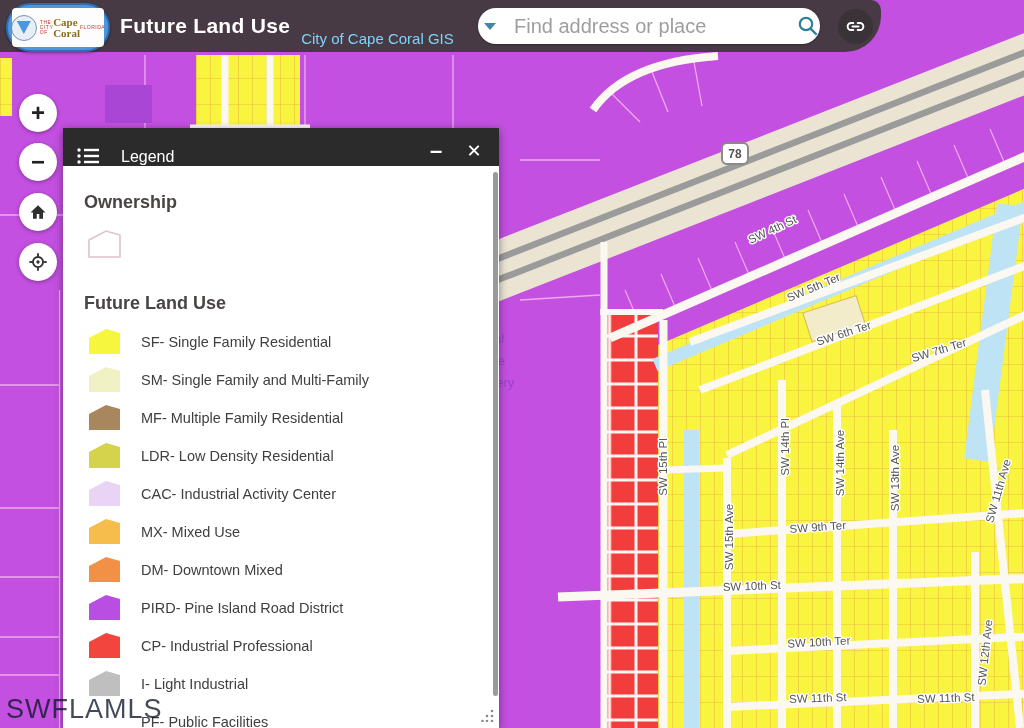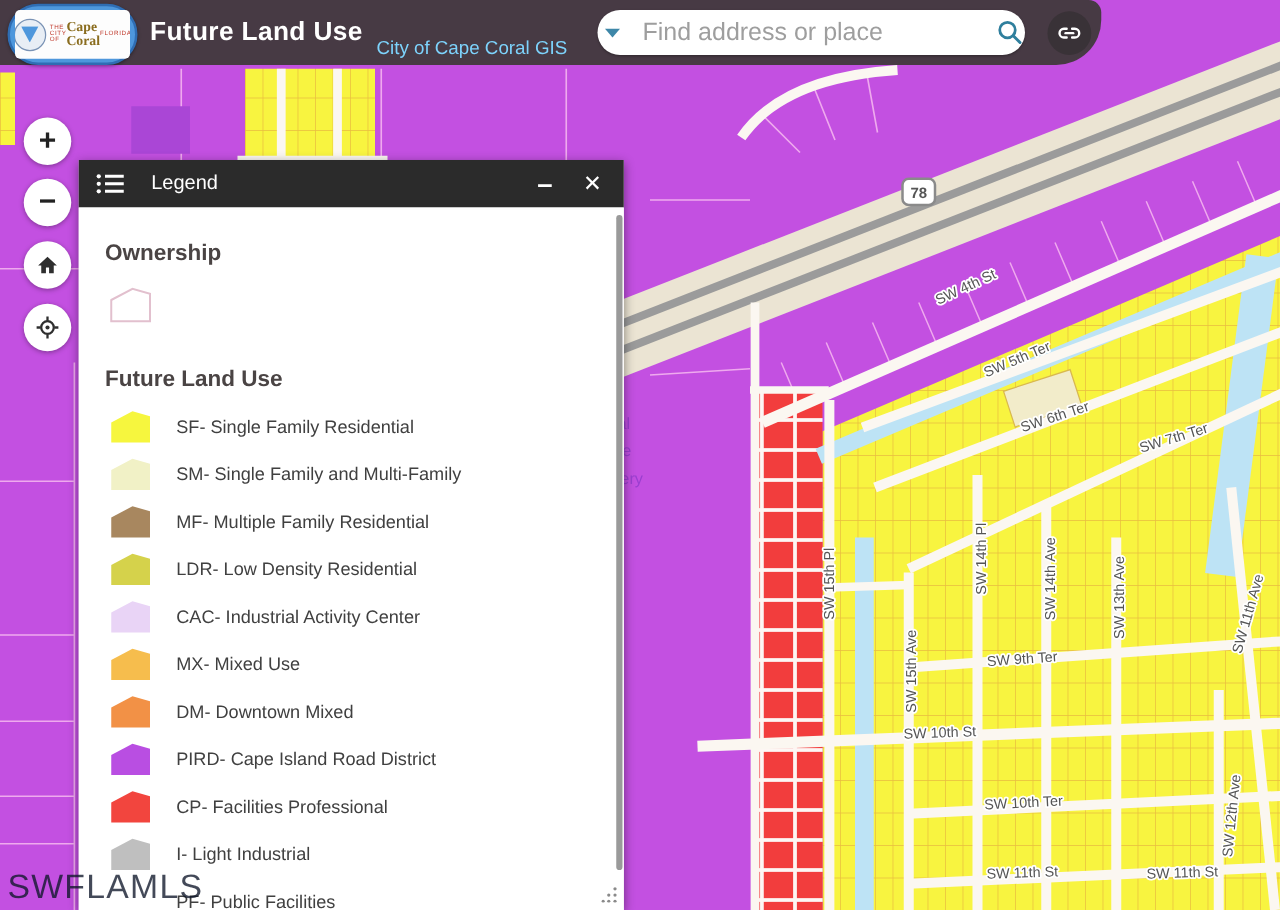--- a/index.html
+++ b/index.html
@@ -44,21 +44,21 @@
 
   
   .ctrl{position:absolute;left:19px;width:38px;height:38px;border-radius:50%;background:#fff;
     border:none;z-index:25;box-shadow:0 1px 4px rgba(0,0,0,.35);display:flex;align-items:center;
     justify-content:center;cursor:pointer;font-size:24px;color:#222;font-weight:bold;padding:0;}
   #zoom-in{top:94px;} #zoom-out{top:143px;} #home-btn{top:193px;} #locate-btn{top:243px;}
 
   
   .panel{position:absolute;left:63px;top:128px;width:436px;height:600px;z-index:20;
     box-shadow:0 2px 8px rgba(0,0,0,.45);background:#fff;}
-  .panel-hd{height:38px;background:#2b2b2b;display:flex;align-items:center;padding:0 10px 0 13px;}
+  .panel-hd{height:38px;background:#2b2b2b;display:flex;align-items:flex-end;padding:0 10px 0 13px;}
   .panel-title{color:#fff;font-size:16px;margin-left:21px;flex:1;}
   .ph-btn{background:none;border:none;color:#fff;cursor:pointer;width:30px;height:30px;
     font-size:18px;display:flex;align-items:center;justify-content:center;padding:0;}
   .ph-btn.min{font-size:22px;font-weight:bold;margin-right:8px;}
   .panel-body{position:relative;height:562px;overflow:hidden;padding:26px 30px 0 21px;background:#fff;}
   .lg-heading{font-size:18px;font-weight:bold;color:#4a4444;margin:0 0 4px 0;}
   .lg-heading.second{margin-top:34px;margin-bottom:14px;}
   .lg-row{display:flex;align-items:center;height:27px;margin:11px 0 0 4px;}
   .lg-row .swatch{flex:0 0 33px;margin-right:20px;}
   .lg-label{font-size:14.5px;color:#404040;}
@@ -307,27 +307,27 @@
     <div class="lg-row">
       <svg class="swatch" width="33" height="27" viewBox="0 0 33 27">
         <path d="M1,10 L18,1 L32,5 L32,26 L1,26 Z" fill="#ffffff" style="fill: rgb(242, 145, 70);"></path>
         </svg>
       <span class="lg-label">DM- Downtown Mixed</span>
     </div>
     <div class="lg-row">
       <svg class="swatch" width="33" height="27" viewBox="0 0 33 27">
         <path d="M1,10 L18,1 L32,5 L32,26 L1,26 Z" fill="#ffffff" style="fill: rgb(185, 78, 226);"></path>
         </svg>
-      <span class="lg-label">PIRD- Cape Island Road District</span>
+      <span class="lg-label">PIRD- Pine Island Road District</span>
     </div>
     <div class="lg-row">
       <svg class="swatch" width="33" height="27" viewBox="0 0 33 27">
         <path d="M1,10 L18,1 L32,5 L32,26 L1,26 Z" fill="#ffffff" style="fill: rgb(242, 69, 62);"></path>
         </svg>
-      <span class="lg-label">CP- Facilities Professional</span>
+      <span class="lg-label">CP- Industrial Professional</span>
     </div>
     <div class="lg-row">
       <svg class="swatch" width="33" height="27" viewBox="0 0 33 27">
         <path d="M1,10 L18,1 L32,5 L32,26 L1,26 Z" fill="#ffffff" style="fill: rgb(191, 191, 191);"></path>
         </svg>
       <span class="lg-label">I- Light Industrial</span>
     </div>
     <div class="lg-row">
       <svg class="swatch" width="33" height="27" viewBox="0 0 33 27">
         <path d="M1,10 L18,1 L32,5 L32,26 L1,26 Z" fill="#ffffff"></path>

